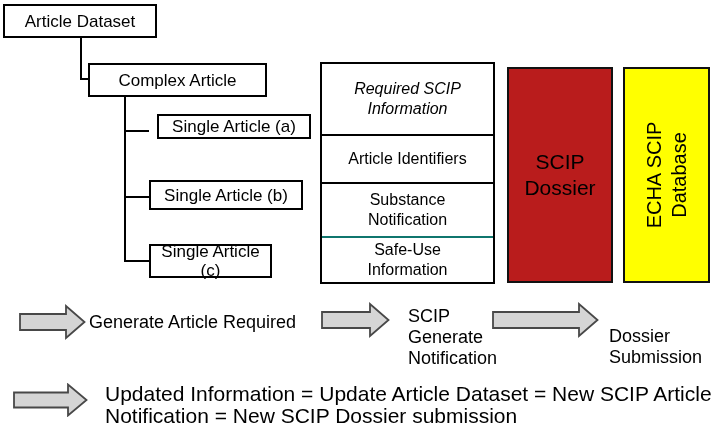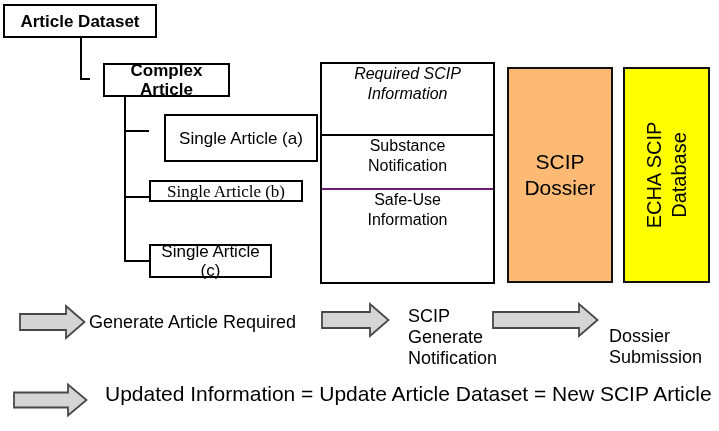--- a/index.html
+++ b/index.html
@@ -7,54 +7,54 @@
     position:relative;width:719px;height:431px;background:#ffffff;
     font-family:"Liberation Sans","DejaVu Sans",sans-serif;color:#000;
     overflow:hidden;
   }
   
   .tbox{
     position:absolute;background:#fff;border:2px solid #000;box-sizing:border-box;
     display:flex;align-items:center;justify-content:center;text-align:center;
     font-size:17px;line-height:19px;
   }
-  .tbox.bold{font-weight:bold;font-size:17px;}
+  .tbox.bold{font-weight:normal;font-size:17px;}
   .box-root{left:3px;top:4px;width:154px;height:34px;}
-  .box-complex{left:103px;top:63px;width:127px;height:34px;}
-  .box-a{left:164px;top:114px;width:154px;height:48px;border-width:2px;}
-  .box-b{left:149px;top:180px;width:154px;height:22px;border-width:2px;font-family:Liberation Serif, serif;}
+  .box-complex{left:88px;top:63px;width:179px;height:34px;}
+  .box-a{left:157px;top:114px;width:154px;height:25px;border-width:2px;}
+  .box-b{left:149px;top:180px;width:154px;height:30px;border-width:2px;}
   .box-c{left:149px;top:244px;width:123px;height:34px;border-width:2px;}
   
   .cline{position:absolute;background:#000;}
   .v1{left:80px;top:38px;width:2px;height:42px;}
   .h1{left:80px;top:78px;width:10px;height:2px;}
   .v2{left:124px;top:97px;width:2px;height:164px;}
   .ha{left:124px;top:130px;width:25px;height:2px;}
   .hb{left:124px;top:196px;width:25px;height:2px;}
   .hc{left:124px;top:260px;width:25px;height:2px;}
   
   .itable{
     left:320px;top:62px;width:175px;height:222px;
     position:absolute;border:2px solid #000;box-sizing:border-box;
     display:flex;flex-direction:column;background:#fff;
   }
   .irow{
-    display:flex;justify-content:center;text-align:center;
+    display:flex;align-items:center;justify-content:center;text-align:center;
     font-size:16px;line-height:20px;box-sizing:border-box;
   }
   .irow .txt{display:inline-block;width:130px;}
   .irow.header{height:70px;font-style:italic;}
   .irow.header .txt{width:125px;}
   .irow.r2{height:48px;border-top:2px solid #000;}
   .irow.r3{height:54px;border-top:2px solid #000;}
-  .irow.r4{height:46px;border-top:2px solid #701a75;}
+  .irow.r4{height:46px;border-top:2px solid #0f766e;}
   
   .dossier{
     left:507px;top:67px;width:106px;height:216px;
-    position:absolute;background:#fdba74;border:2px solid #111;box-sizing:border-box;
+    position:absolute;background:#b91c1c;border:2px solid #111;box-sizing:border-box;
     display:flex;align-items:center;justify-content:flex-start;text-align:center;
     font-size:21px;line-height:26px;
   }
   .echa{
     left:623px;top:67px;width:87px;height:216px;
     position:absolute;background:#ffff00;border:2px solid #111;box-sizing:border-box;
   }
   .echa .rot{
     position:absolute;left:50%;top:50%;width:150px;
     transform:translate(-50%,-50%) rotate(-90deg);
@@ -100,20 +100,23 @@
     <span>Single Article (b)</span>
   </div>
   <div class="tbox box-c">
     <span>Single Article (c)</span>
   </div>
 
   <div class="itable">
     <div class="irow header">
       <span class="txt">Required SCIP Information</span>
     </div>
+    <div class="irow r2">
+      <span class="txt">Article Identifiers</span>
+    </div>
     <div class="irow r3">
       <span class="txt">Substance Notification</span>
     </div>
     <div class="irow r4">
       <span class="txt">Safe-Use Information</span>
     </div>
   </div>
 
   <div class="dossier">
     <span>SCIP Dossier</span>
@@ -136,15 +139,16 @@
   <svg class="arrow a3" width="107" height="36" viewBox="0 0 107 36">
     <polygon points="1,10 87,10 87,2 105.5,18 87,34 87,26 1,26" fill="#d5d5d5" stroke="#484848" stroke-width="1.8"></polygon>
   </svg>
   <div class="flabel lab3">Dossier Submission</div>
 
   <svg class="arrow a4" width="75" height="34" viewBox="0 0 75 34">
     <polygon points="1,9.5 55,9.5 55,1.5 73.5,17 55,32.5 55,24.5 1,24.5" fill="#d5d5d5" stroke="#484848" stroke-width="1.8"></polygon>
   </svg>
   <div class="note">
     <div>Updated Information = Update Article Dataset = New SCIP Article</div>
+    <div>Notification = New SCIP Dossier submission</div>
   </div>
 
 </div>
 
 </body></html>

